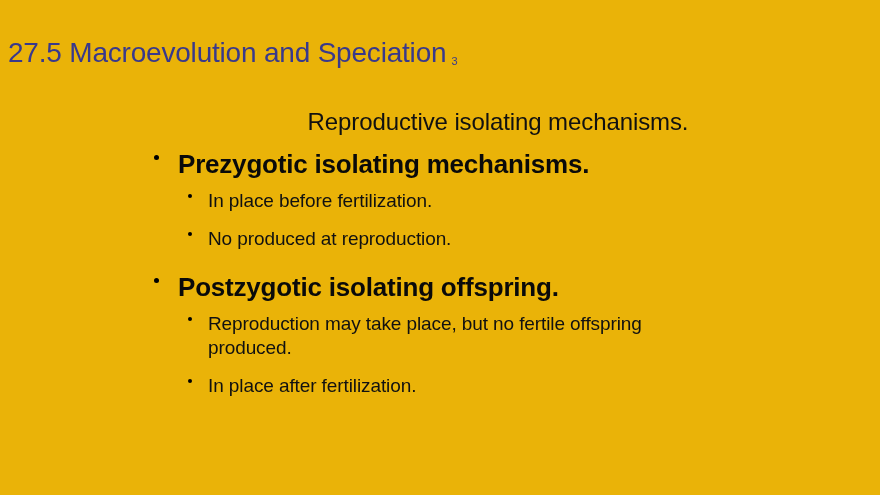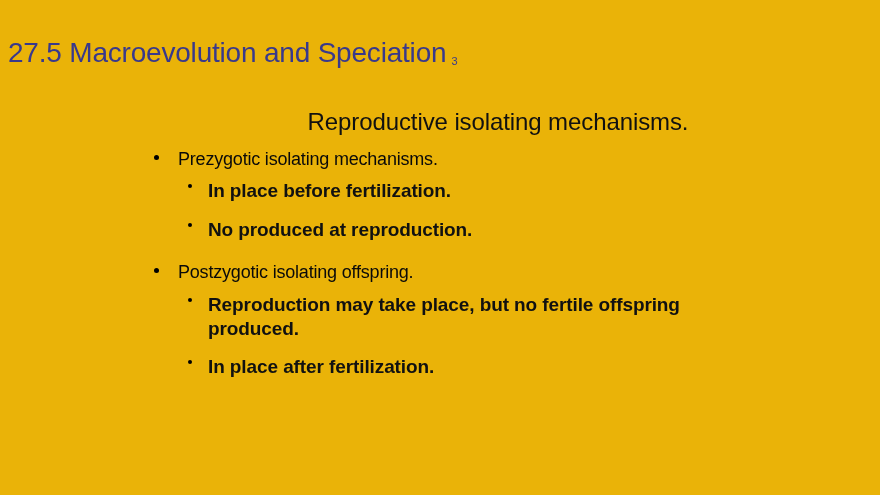--- a/index.html
+++ b/index.html
@@ -69,22 +69,22 @@
 
   ul.level1 {
     list-style: none;
     margin: 0;
     padding: 0;
   }
 
   li.item-l1 {
     position: relative;
     padding-left: 30px;
-    font-size: 18px;
-    font-weight: normal;
+    font-size: 26px;
+    font-weight: bold;
     line-height: 1.2;
     color: #0a0a0a;
     margin-bottom: 8px;
     letter-spacing: -0.2px;
   }
 
   li.item-l1 > .bullet-dot {
     position: absolute;
     left: 6px;
     top: 6px;
@@ -98,21 +98,21 @@
     list-style: none;
     margin: 9px 0 14px 0;
     padding: 0;
   }
 
   li.item-l2 {
     position: relative;
     padding-left: 30px;
     margin-left: 30px;
     font-size: 19px;
-    font-weight: 700;
+    font-weight: 400;
     line-height: 1.28;
     color: #111111;
     margin-bottom: 14px;
     letter-spacing: -0.1px;
   }
 
   li.item-l2:last-child {
     margin-bottom: 0;
   }
 

